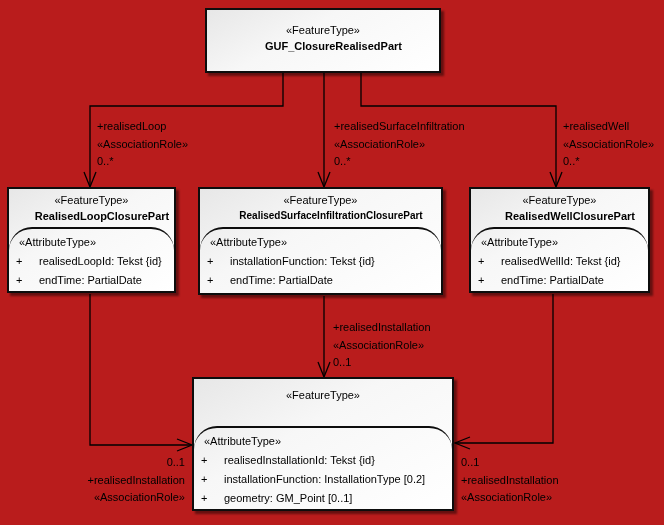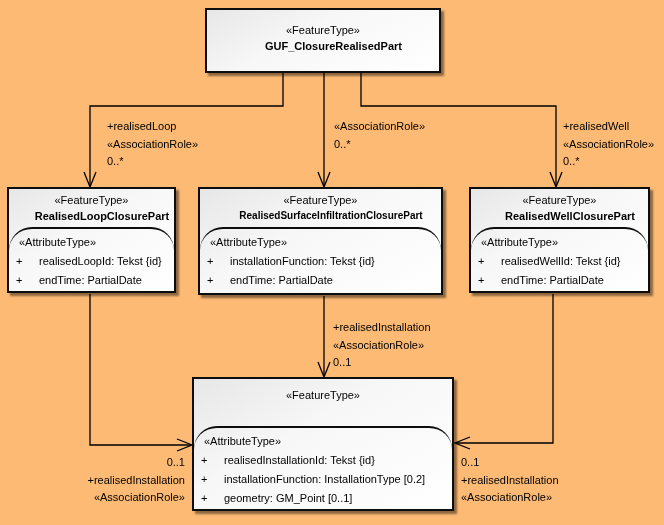--- a/index.html
+++ b/index.html
@@ -1,17 +1,17 @@
 <!DOCTYPE html>
 <html><head>
 <meta charset="utf-8">
 <style>
   html,body{margin:0;padding:0;background:#ffffff;}
   .canvas{
-    position:relative;width:664px;height:525px;background:#fdba74;
+    position:relative;width:664px;height:525px;background:#b91c1c;
     font-family:"Liberation Sans",sans-serif;color:#000;overflow:hidden;
   }
   svg.connectors{position:absolute;left:0;top:0;width:664px;height:525px;}
   .uml-class{
     position:absolute;box-sizing:border-box;
     border:2px solid #0d0d0d;
     background:linear-gradient(150deg,#e7e7e7 0%,#f7f7f7 40%,#ffffff 100%);
     box-shadow:3px 3px 2px rgba(0,0,0,0.45);
     display:flex;flex-direction:column;
   }
@@ -136,27 +136,28 @@
         <span class="vis">+</span>
         <span>installationFunction: InstallationType [0.2]</span>
       </div>
       <div class="attr-row">
         <span class="vis">+</span>
         <span>geometry: GM_Point [0..1]</span>
       </div>
     </div>
   </div>
 
-  <div class="conn-label" style="left:107px;top:118px;">
+  <div class="conn-label" style="left:97px;top:118px;">
     <div>+realisedLoop</div>
     <div>«AssociationRole»</div>
     <div>0..*</div>
   </div>
 
   <div class="conn-label" style="left:334px;top:118px;">
+    <div>+realisedSurfaceInfiltration</div>
     <div>«AssociationRole»</div>
     <div>0..*</div>
   </div>
 
   <div class="conn-label" style="left:563px;top:118px;">
     <div>+realisedWell</div>
     <div>«AssociationRole»</div>
     <div>0..*</div>
   </div>
 

